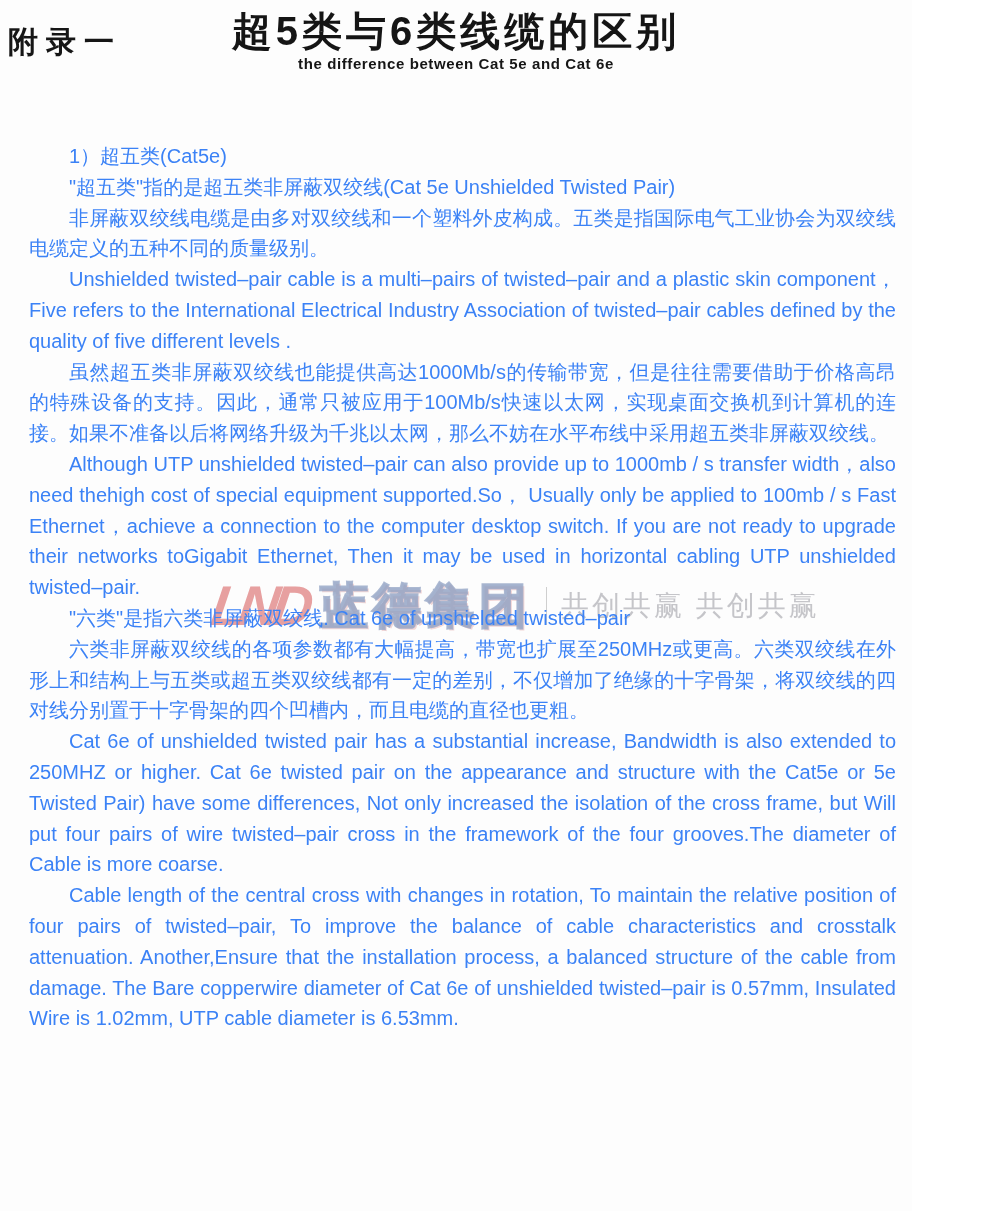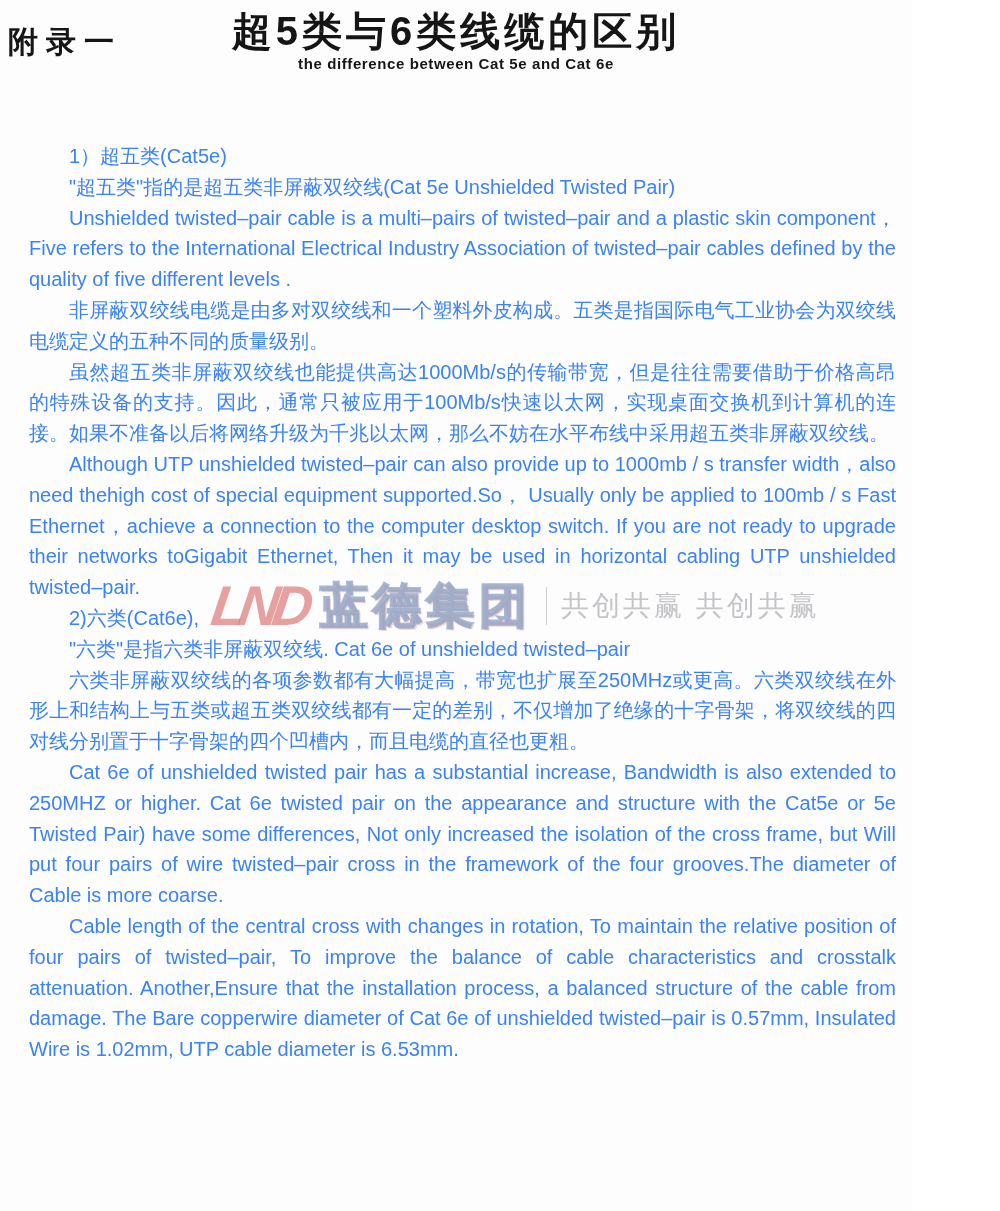--- a/index.html
+++ b/index.html
@@ -114,24 +114,23 @@
   <div class="watermark">
     <span class="wm-logo">LND</span>
     <span class="wm-name">蓝德集团</span>
     <span class="wm-sep"></span>
     <span class="wm-tagline">共创共赢 共创共赢</span>
   </div>
 
   <div class="body-text">
     <p class="no-justify">1）超五类(Cat5e)</p>
     <p class="no-justify">"超五类"指的是超五类非屏蔽双绞线(Cat 5e Unshielded Twisted Pair)</p>
+    <p>非屏蔽双绞线电缆是由多对双绞线和一个塑料外皮构成。五类是指国际电气工业协会为双绞线电缆定义的五种不同的质量级别。</p>
     <p>Unshielded twisted–pair cable is a multi–pairs of twisted–pair and a plastic skin component，Five refers to the International Electrical Industry Association of twisted–pair cables defined by the quality of five different levels .</p>
-    <p>非屏蔽双绞线电缆是由多对双绞线和一个塑料外皮构成。五类是指国际电气工业协会为双绞线电缆定义的五种不同的质量级别。</p>
     <p>虽然超五类非屏蔽双绞线也能提供高达1000Mb/s的传输带宽，但是往往需要借助于价格高昂的特殊设备的支持。因此，通常只被应用于100Mb/s快速以太网，实现桌面交换机到计算机的连接。如果不准备以后将网络升级为千兆以太网，那么不妨在水平布线中采用超五类非屏蔽双绞线。</p>
     <p>Although UTP unshielded twisted–pair can also provide up to 1000mb / s transfer width，also need thehigh cost of special equipment supported.So，  Usually only be applied to 100mb / s Fast Ethernet，achieve a connection to the computer desktop switch. If you are not ready to upgrade their networks toGigabit Ethernet, Then it may be used in horizontal cabling UTP unshielded twisted–pair.</p>
-    <p class="no-justify">2)六类(Cat6e),</p>
     <p class="no-justify">"六类"是指六类非屏蔽双绞线. Cat 6e of unshielded twisted–pair</p>
     <p>六类非屏蔽双绞线的各项参数都有大幅提高，带宽也扩展至250MHz或更高。六类双绞线在外形上和结构上与五类或超五类双绞线都有一定的差别，不仅增加了绝缘的十字骨架，将双绞线的四对线分别置于十字骨架的四个凹槽内，而且电缆的直径也更粗。</p>
     <p>Cat 6e of unshielded twisted pair has a substantial increase, Bandwidth is also extended to 250MHZ or higher. Cat 6e twisted pair on the appearance and structure with the Cat5e or 5e Twisted Pair) have some differences, Not only increased the isolation of the cross frame, but Will put four pairs of wire twisted–pair cross in the framework of the four grooves.The diameter of Cable is more coarse.</p>
     <p>Cable length of the central cross with changes in rotation, To maintain the relative position of four pairs of twisted–pair, To improve the balance of cable characteristics and crosstalk attenuation. Another,Ensure that the installation process, a balanced structure of the cable from damage. The Bare copperwire diameter of Cat 6e of unshielded twisted–pair is 0.57mm, Insulated Wire is 1.02mm, UTP cable diameter is 6.53mm.</p>
   </div>
 
 </div>
 
 </body></html>

